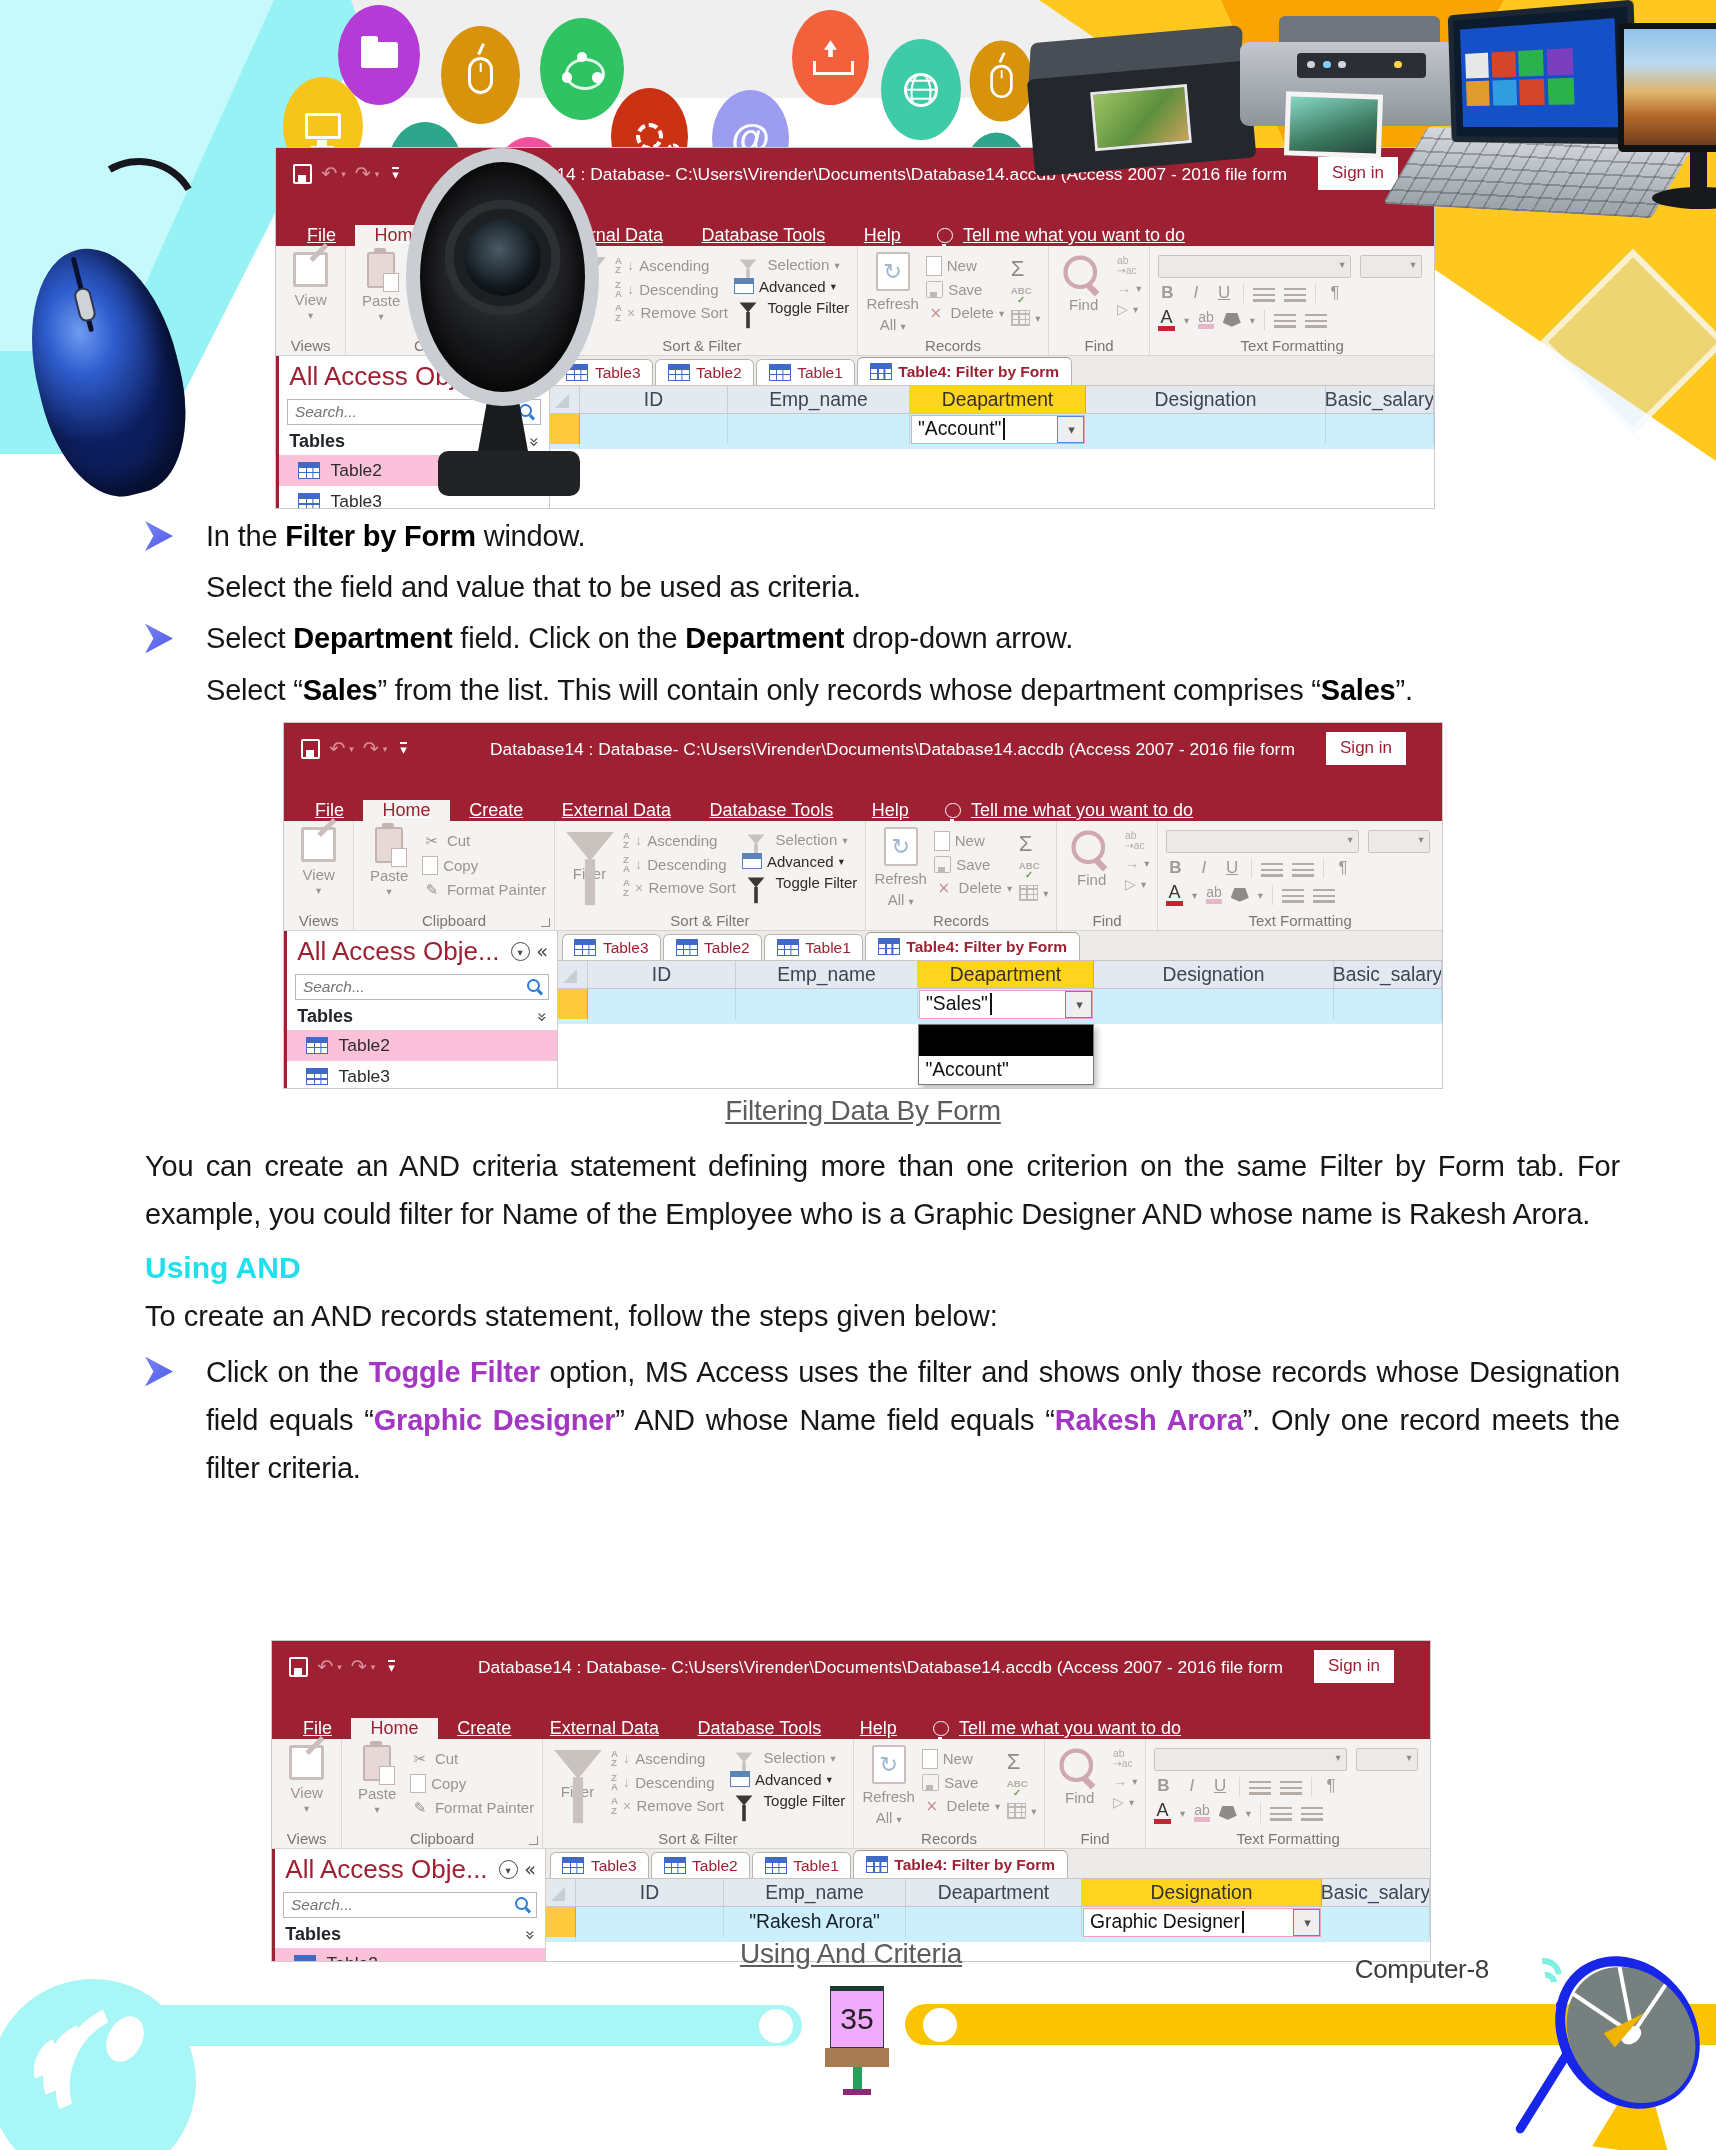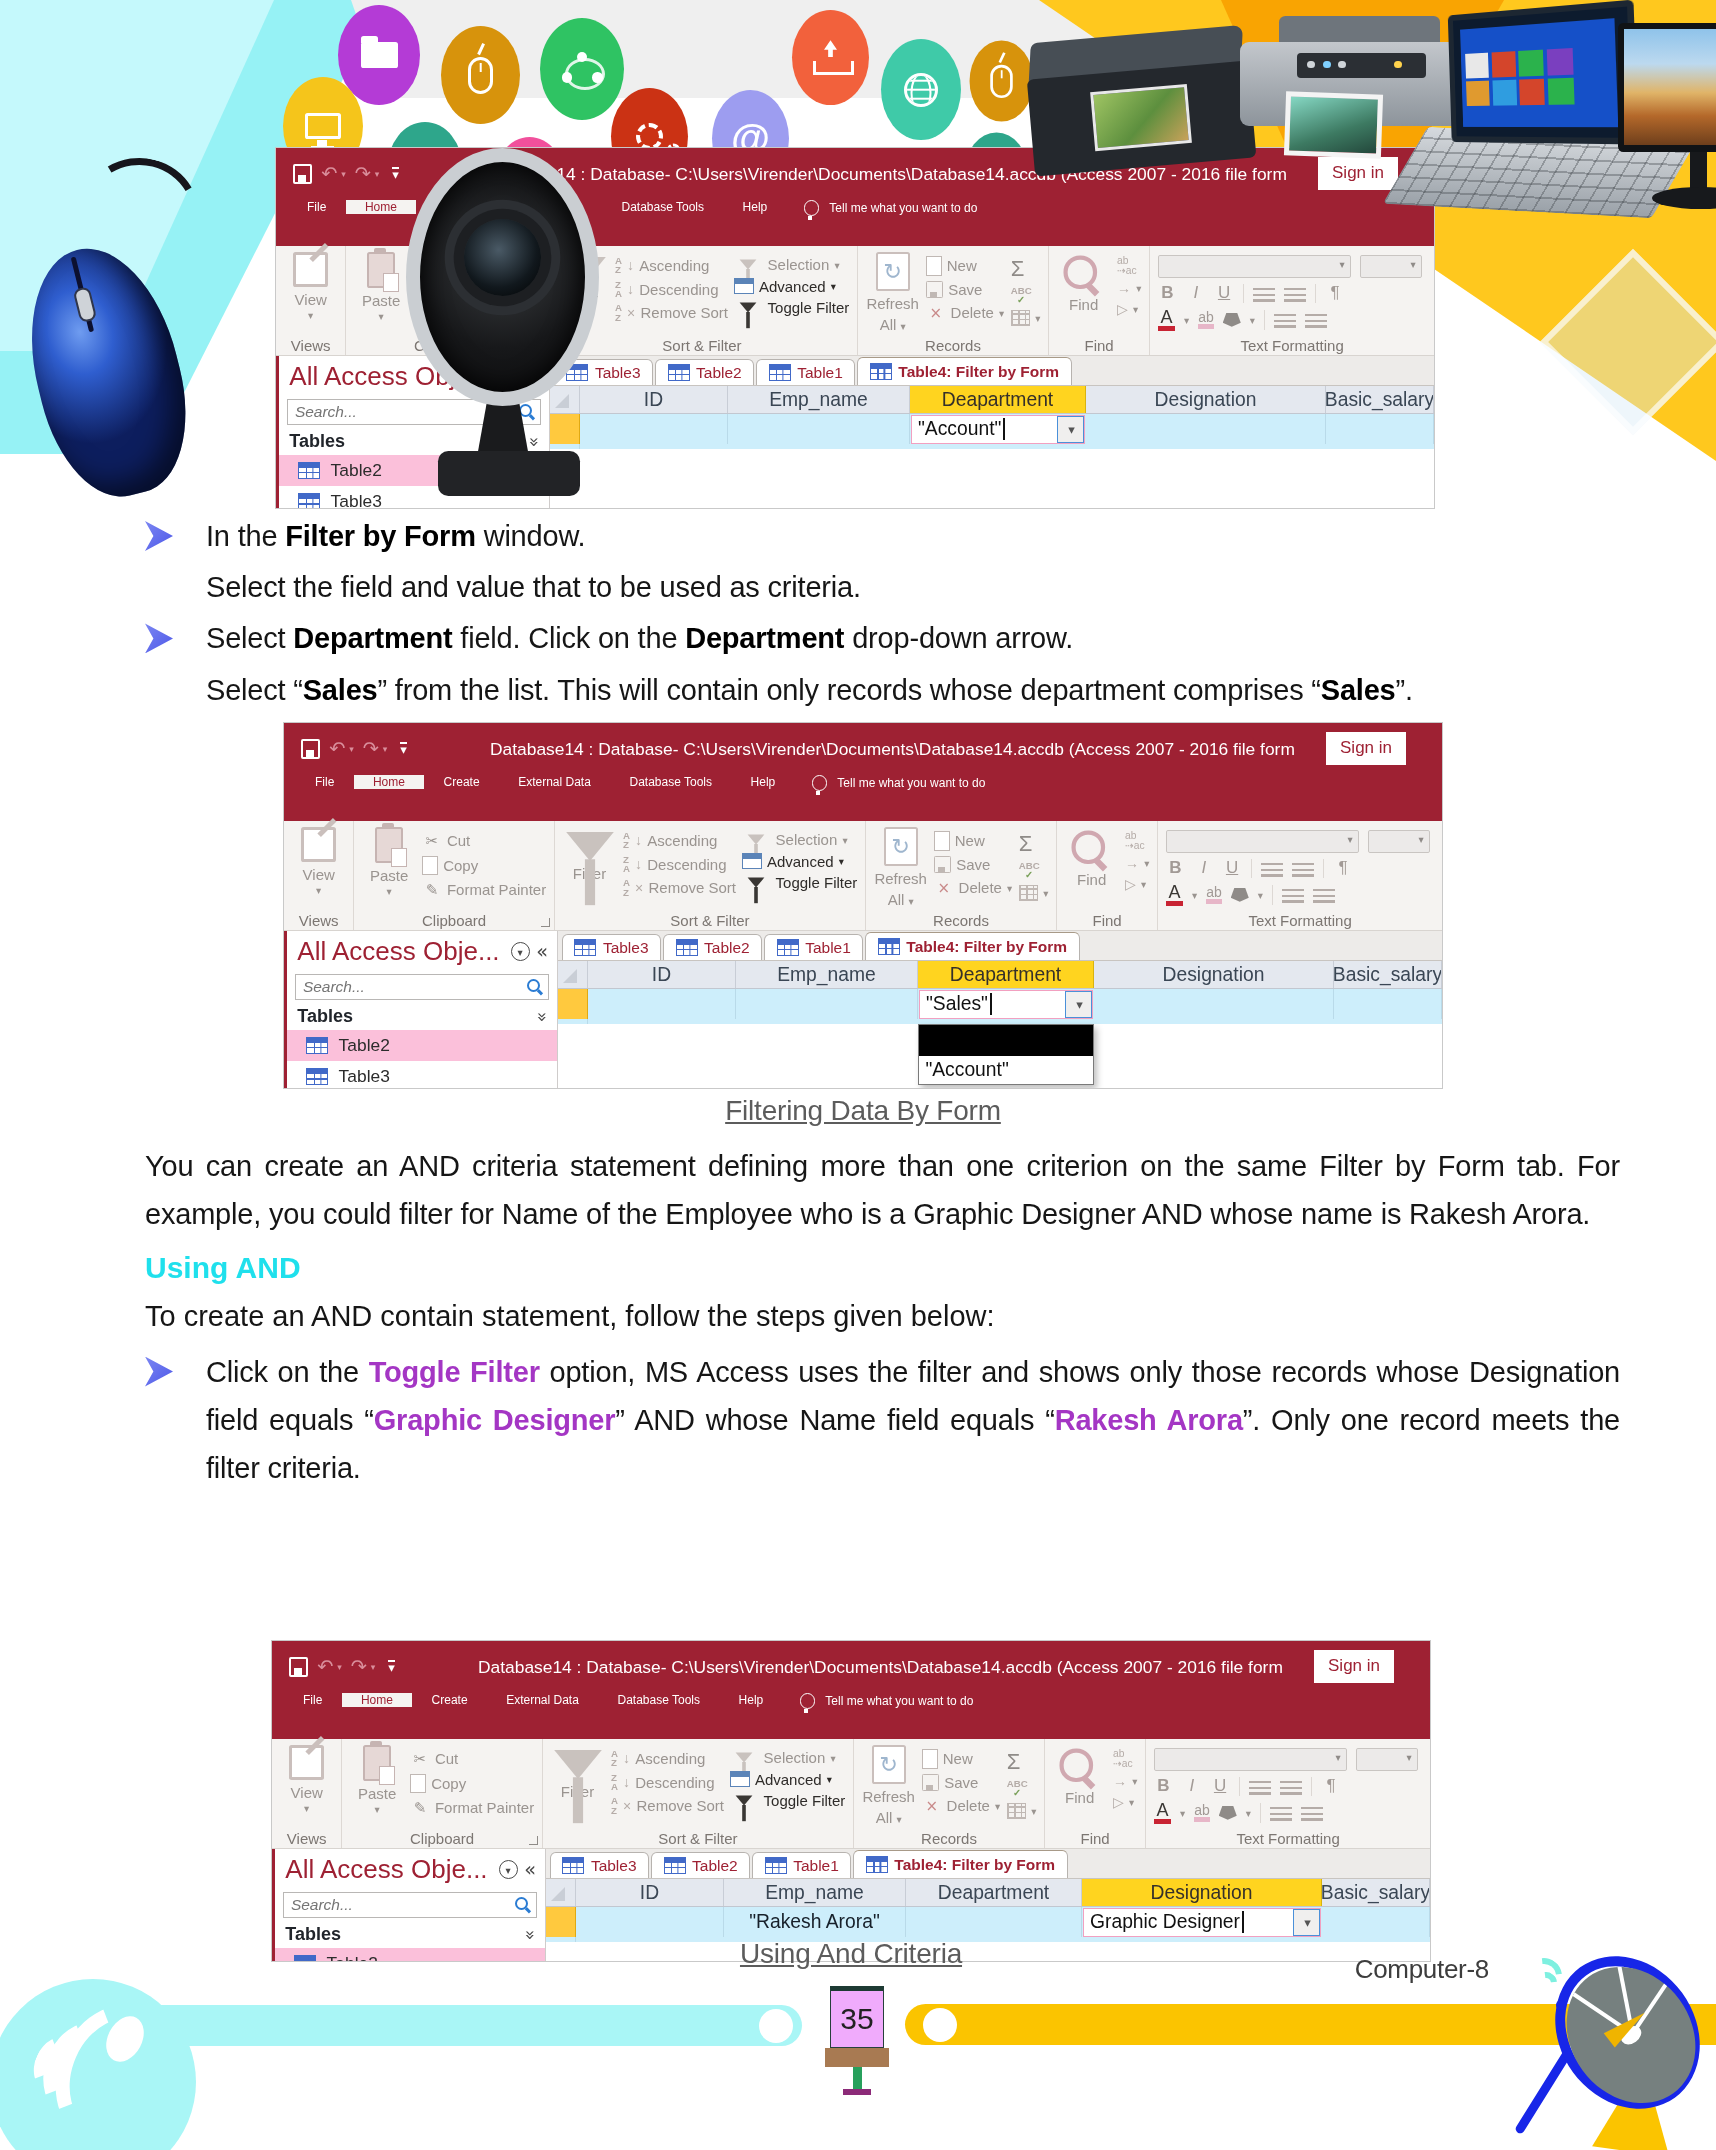--- a/index.html
+++ b/index.html
@@ -120,21 +120,21 @@
         font-family:"Liberation Sans",sans-serif;}
   .titlebar{height:52px;background:var(--c-maroon,#9e2133);display:flex;align-items:center;position:relative;color:#fff;}
   .qat{display:flex;align-items:center;gap:9px;margin-left:17px;}
   .i-save{width:19.3px;height:19.3px;border:2.6px solid #fff;border-radius:1.9px;position:relative;}
   .i-save::after{content:"";position:absolute;left:3.2px;bottom:0;width:7.7px;height:6.4px;background:#fff;}
   .glyph{font-family:"DejaVu Sans",sans-serif;font-size:19.3px;color:#d98e9b;line-height:1;}
   .mini{font-family:"DejaVu Sans",sans-serif;font-size:9px;color:#d98e9b;margin-left:-5.2px;}
   .i-custom{font-family:"DejaVu Sans",sans-serif;font-size:13px;color:#fff;border-top:2.6px solid #fff;line-height:.9;margin-left:3.9px;}
   .wtitle{position:absolute;left:206px;right:148px;text-align:center;font-size:17.4px;white-space:nowrap;overflow:hidden;}
   .signin{position:absolute;right:36px;top:9px;background:#fff;color:var(--c-maroon,#9e2133);font-size:17px;padding:6.4px 14px;}
-  .menubar{height:46px;background:var(--c-maroon,#9e2133);display:flex;align-items:flex-start;color:#fff;font-size:12px;}
+  .menubar{height:46px;background:var(--c-maroon,#9e2133);display:flex;align-items:flex-end;color:#fff;font-size:18px;text-decoration:underline;}
   .mi{display:flex;align-items:center;padding:0 19.3px;}
   .mi.first{padding-left:31px;}
   .mi.active{background:#f5f3f1;color:var(--c-maroon,#9e2133);}
   .tellme-wrap{display:flex;align-items:center;gap:10.3px;padding-left:17px;}
   .bulb{width:15.5px;height:15.5px;border:1.9px solid #fff;border-radius:50%;position:relative;}
   .bulb::after{content:"";position:absolute;left:3.9px;bottom:-5.8px;width:3.9px;height:4.5px;background:#fff;}
   .ribbon{height:110px;background:#f5f3f1;border-bottom:0.6px solid #d8d4d0;display:flex;position:relative;color:#9a9490;}
   .rg{position:relative;border-right:0.6px solid #ddd8d4;padding:6.4px 7.7px 18px 7.7px;display:flex;gap:6.4px;}
   .rg-label{position:absolute;bottom:1.3px;left:0;right:0;text-align:center;font-size:15px;color:#7c7672;white-space:nowrap;}
   .bigbtn{display:flex;flex-direction:column;align-items:center;justify-content:flex-start;gap:3.9px;min-width:54px;font-size:15px;}
@@ -1196,21 +1196,21 @@
     </div>
     <div class="brow">
       <span class="arrcell"></span>
       <p class="bt"><span>Select “</span><b>Sales</b><span>” from the list. This will contain only records whose department comprises “</span><b>Sales</b><span>”.</span></p>
     </div>
   </section>
 
   <section class="tb tb2">
     <p class="para">You can create an AND criteria statement defining more than one criterion on the same Filter by Form tab. For example, you could filter for Name of the Employee who is a Graphic Designer AND whose name is Rakesh Arora.</p>
     <h3 class="h-cyan">Using AND</h3>
-    <p class="intro">To create an AND contain statement, follow the steps given below:</p>
+    <p class="intro">To create an AND records statement, follow the steps given below:</p>
     <div class="brow">
       <span class="arrcell">
           <span class="arr"></span>
         </span>
       <p class="bt"><span>Click on the </span><span class="accent">Toggle Filter</span><span> option, MS Access uses the filter and shows only those records whose Designation field equals “</span><span class="accent">Graphic Designer</span><span>” AND whose Name field equals “</span><span class="accent">Rakesh Arora</span><span>”. Only one record meets the filter criteria.</span></p>
     </div>
   </section>
 
   <div class="foot-cyan-circle"></div>
   <span class="wave w3"></span>

